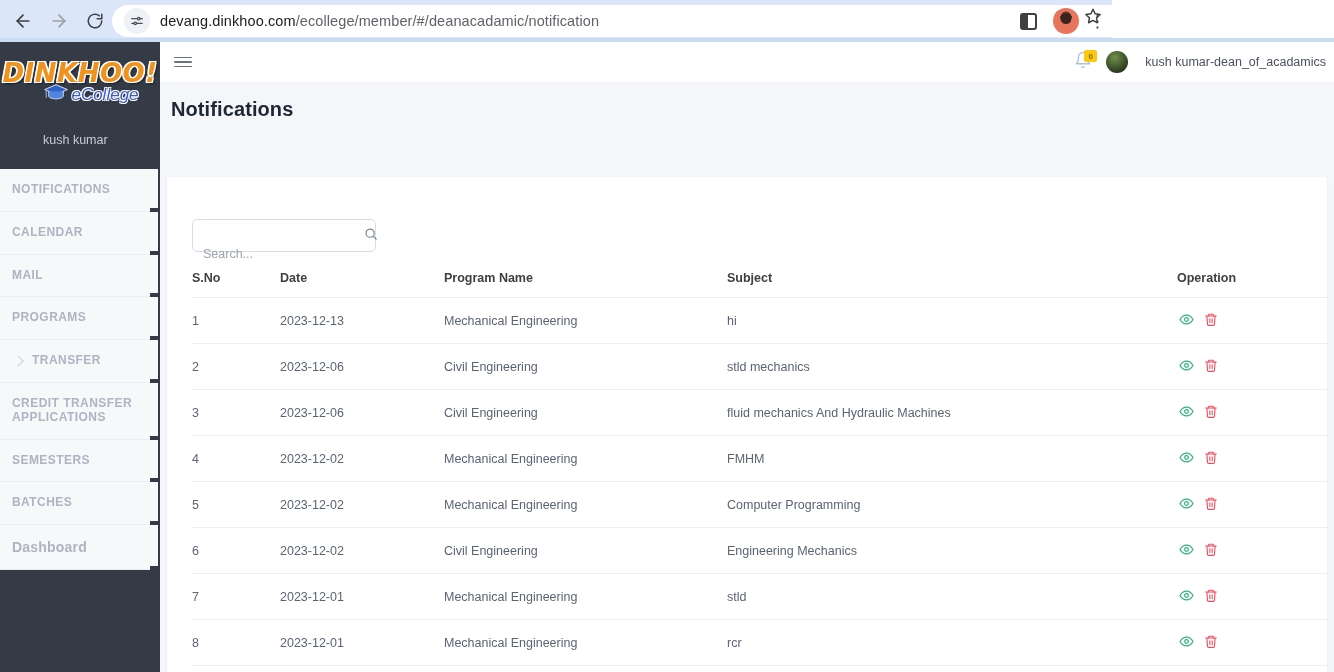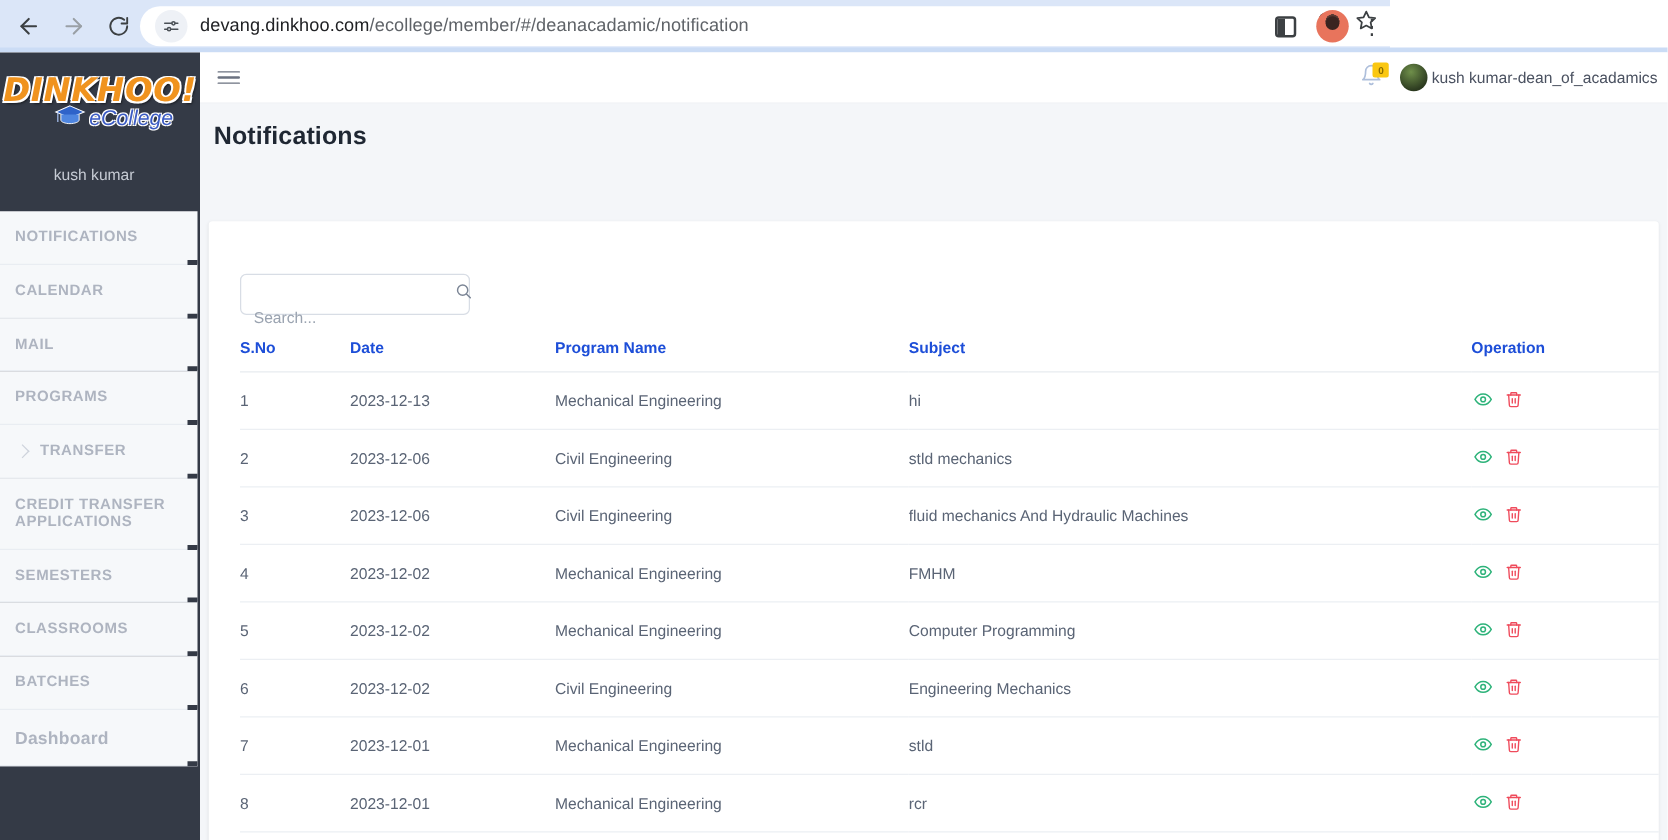--- a/index.html
+++ b/index.html
@@ -175,21 +175,21 @@
   }
   .bell-wrap { position: relative; width: 22px; height: 22px; }
   .bell-badge {
     position: absolute; left: 10px; top: -1px;
     background: #fac711; color: #8a6d00;
     font-size: 8px; font-weight: bold;
     min-width: 13px; height: 12px; border-radius: 2px;
     display: flex; align-items: center; justify-content: center;
     padding: 0 2px;
   }
-  .user-chip { display: flex; align-items: center; gap: 3px; }
+  .user-chip { display: flex; align-items: center; gap: 17px; }
   .avatar-app {
     width: 22px; height: 22px; border-radius: 50%;
     background: radial-gradient(circle at 40% 30%, #6f8f4a 0%, #2e3d21 70%, #1d2615 100%);
     flex: none;
   }
   .user-chip-text { font-size: 12.5px; color: #4a5160; }
 
   
   .page-head {
     position: absolute; left: 160px; top: 41px;
@@ -220,21 +220,21 @@
     border: none; outline: none; flex: 1;
     font-family: "Liberation Sans", sans-serif;
     font-size: 12.5px; color: #5b6472; background: transparent; margin-top: 36px;
   }
   .search-box input::placeholder { color: #9aa3b0; }
 
   
   table { width: 1148px; border-collapse: collapse; margin-left: 25px; margin-top: 19px; }
   thead th {
     text-align: left; font-size: 12.5px; font-weight: bold;
-    color: #1d4ed8; padding: 0 0 12px 0;
+    color: #404040; padding: 0 0 12px 0;
     border-bottom: 1px solid #e8ebf0;
   }
   tbody td {
     font-size: 12.5px; color: #5a6475;
     padding: 14px 0 13px 0;
     border-bottom: 1px solid #eceff3;
   }
   .c-sno { width: 88px; }
   .c-date { width: 164px; }
   .c-prog { width: 283px; }
@@ -348,24 +348,20 @@
       </div>
       <div class="nav-item">
         <span class="label">CREDIT TRANSFER APPLICATIONS</span>
         <span class="nav-notch"></span>
       </div>
       <div class="nav-item">
         <span class="label">SEMESTERS</span>
         <span class="nav-notch"></span>
       </div>
       <div class="nav-item">
-        <span class="label">CLASSROOMS</span>
-        <span class="nav-notch"></span>
-      </div>
-      <div class="nav-item">
         <span class="label">BATCHES</span>
         <span class="nav-notch"></span>
       </div>
       <div class="nav-item plain">
         <span class="label">Dashboard</span>
         <span class="nav-notch"></span>
       </div>
     </div>
   </div>
 

